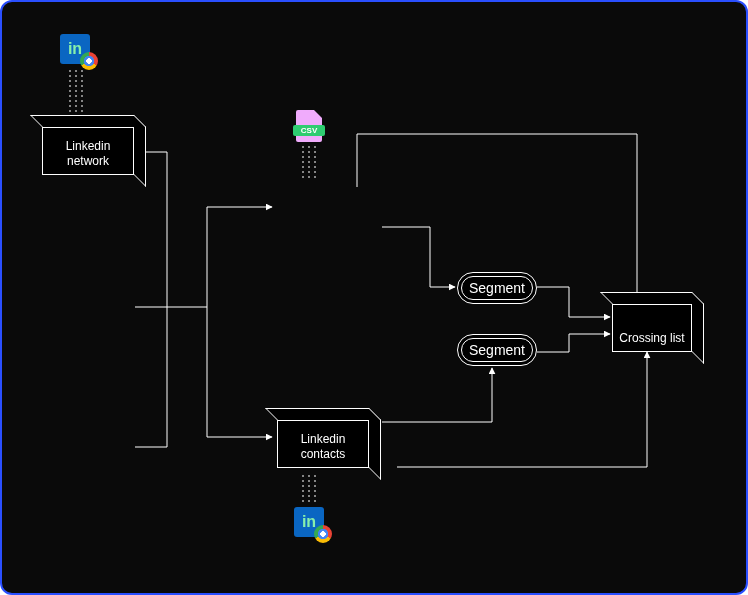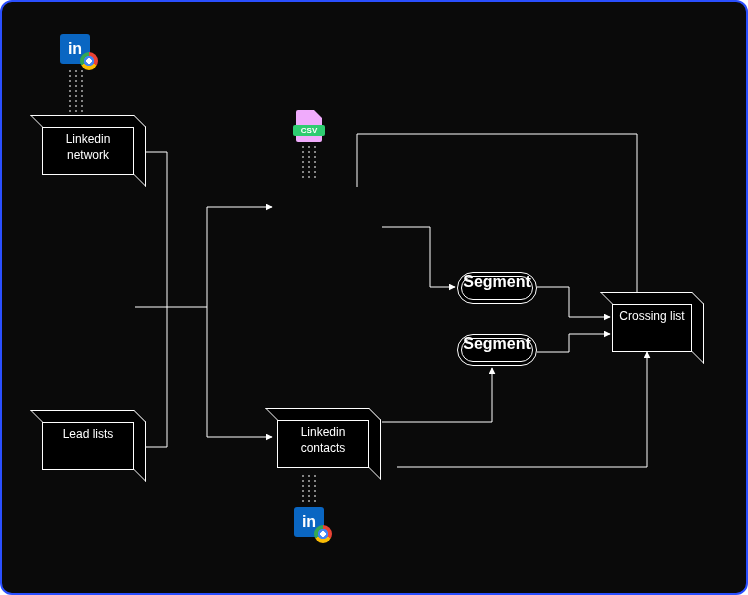--- a/index.html
+++ b/index.html
@@ -14,21 +14,21 @@
     box-sizing:border-box;
     overflow:hidden;
   }
   svg{position:absolute;top:0;left:0}
   .box3d{
     position:absolute;
     border:1px solid #fff;
     background:#000;
     text-align:center;
     font-size:12px;
-    display:flex;align-items:flex-start;justify-content:center;
+    display:flex;align-items:flex-end;justify-content:center;
     line-height:1.3;
     padding:4px;
     box-sizing:border-box;
   }
   .box3d::before{ 
     content:"";
     position:absolute;
     left:-1px;right:-13px;top:-13px;height:12px;
     background:#000;border:1px solid #fff;
     transform:skewX(45deg);transform-origin:bottom left;
@@ -43,34 +43,33 @@
     transform:skewY(45deg);transform-origin:top left;
     box-sizing:border-box;
     border-left:none;
   }
   .pill{
     position:absolute;
     border:1px solid #fff;
     border-radius:18px;
     background:#000;
     text-align:center;
-    font-size:16px;
-    display:flex;align-items:flex-start;justify-content:center;
+    font-size:14px;
+    display:flex;align-items:center;justify-content:center;
     box-sizing:border-box;
-    font-weight:bold;
   }
   .pill::before{
     content:"";
     position:absolute;inset:3px;
     border:1px solid #fff;border-radius:14px;
   }
   .icon-stack{position:absolute}
   .linkedin{
     width:30px;height:30px;background:#0a66c2;border-radius:3px;
-    color:#ffffff;font-weight:700;font-size:16px;
+    color:#86efac;font-weight:700;font-size:16px;
     display:flex;align-items:center;justify-content:center;
   }
   .chrome{
     position:absolute;right:-8px;bottom:-6px;
     width:18px;height:18px;border-radius:50%;
     background:
       radial-gradient(circle at 50% 50%, #fff 0 22%, #4285f4 23% 40%, transparent 41%),
       conic-gradient(#ea4335 0 120deg,#fbbc05 120deg 240deg,#34a853 240deg 360deg);
   }
   .csv{
@@ -148,24 +147,20 @@
 <div class="icon-stack" style="left:294px;top:108px">
   <div class="csv">
     <div class="csv-label">CSV</div>
   </div>
 </div>
 
 <div class="box3d" style="left:40px;top:125px;width:92px;height:48px">
   <span>Linkedin
 network</span>
 </div>
-<div class="box3d" style="left:40px;top:420px;width:92px;height:48px">
-  <span>Lead
-lists</span>
-</div>
 <div class="box3d" style="left:275px;top:418px;width:92px;height:48px">
   <span>Linkedin
 contacts</span>
 </div>
 <div class="box3d" style="left:610px;top:302px;width:80px;height:48px">
   <span>Crossing
 list</span>
 </div>
 
 <div class="pill" style="left:455px;top:270px;width:80px;height:32px">

